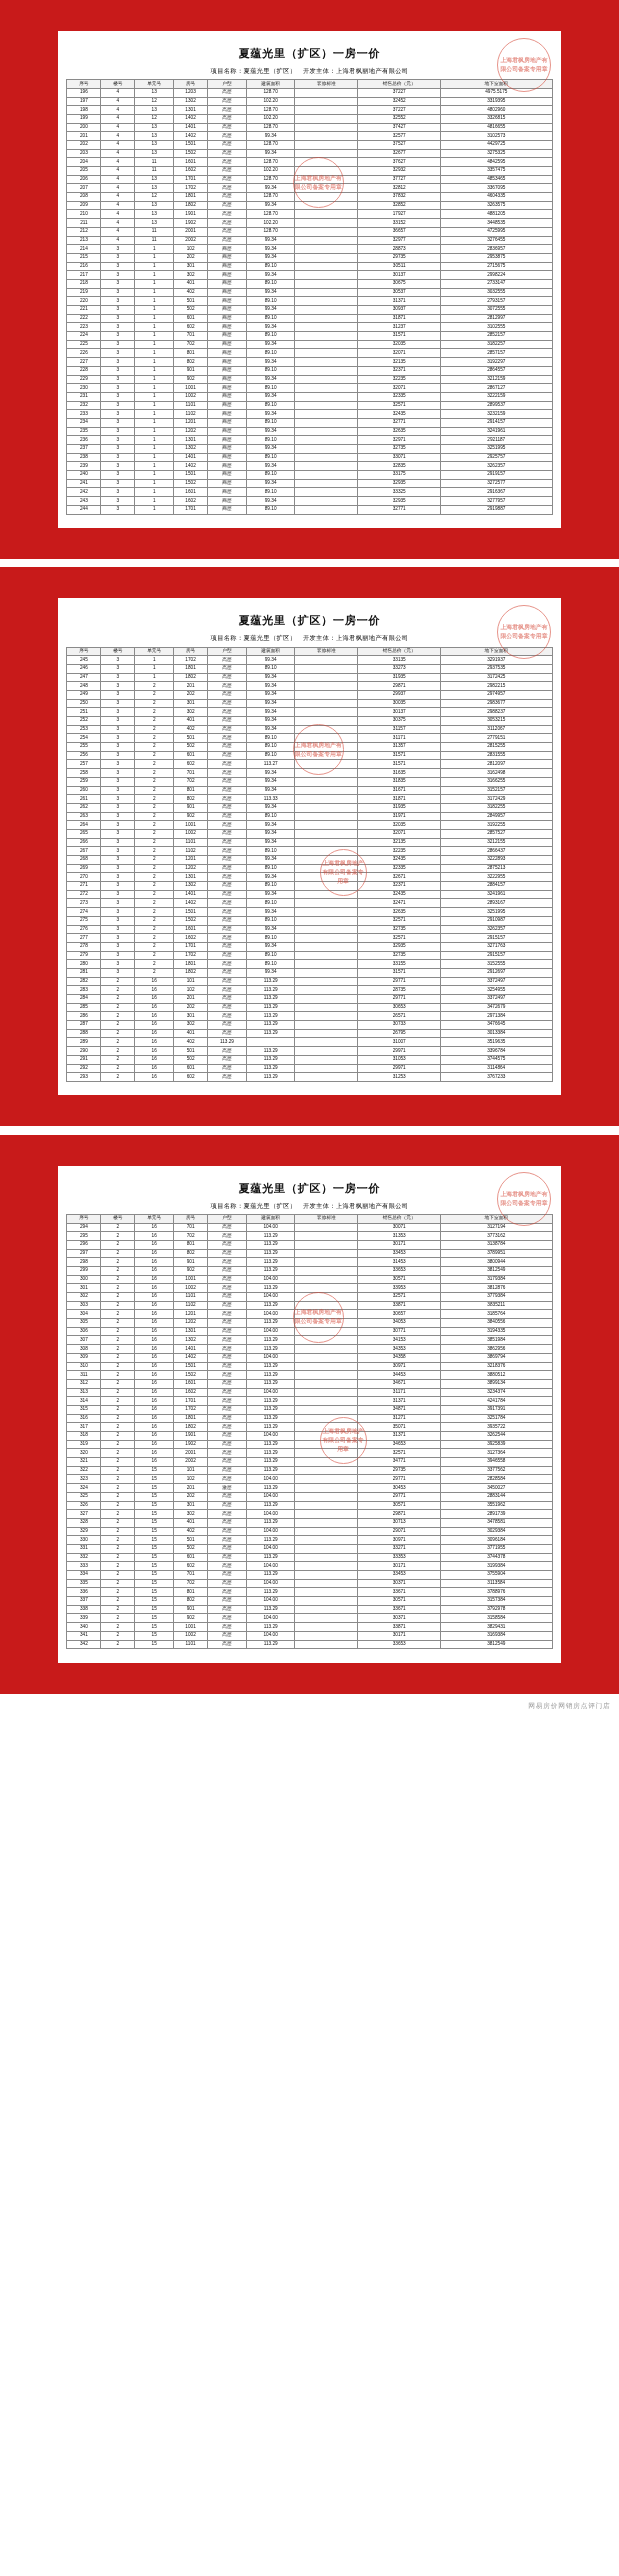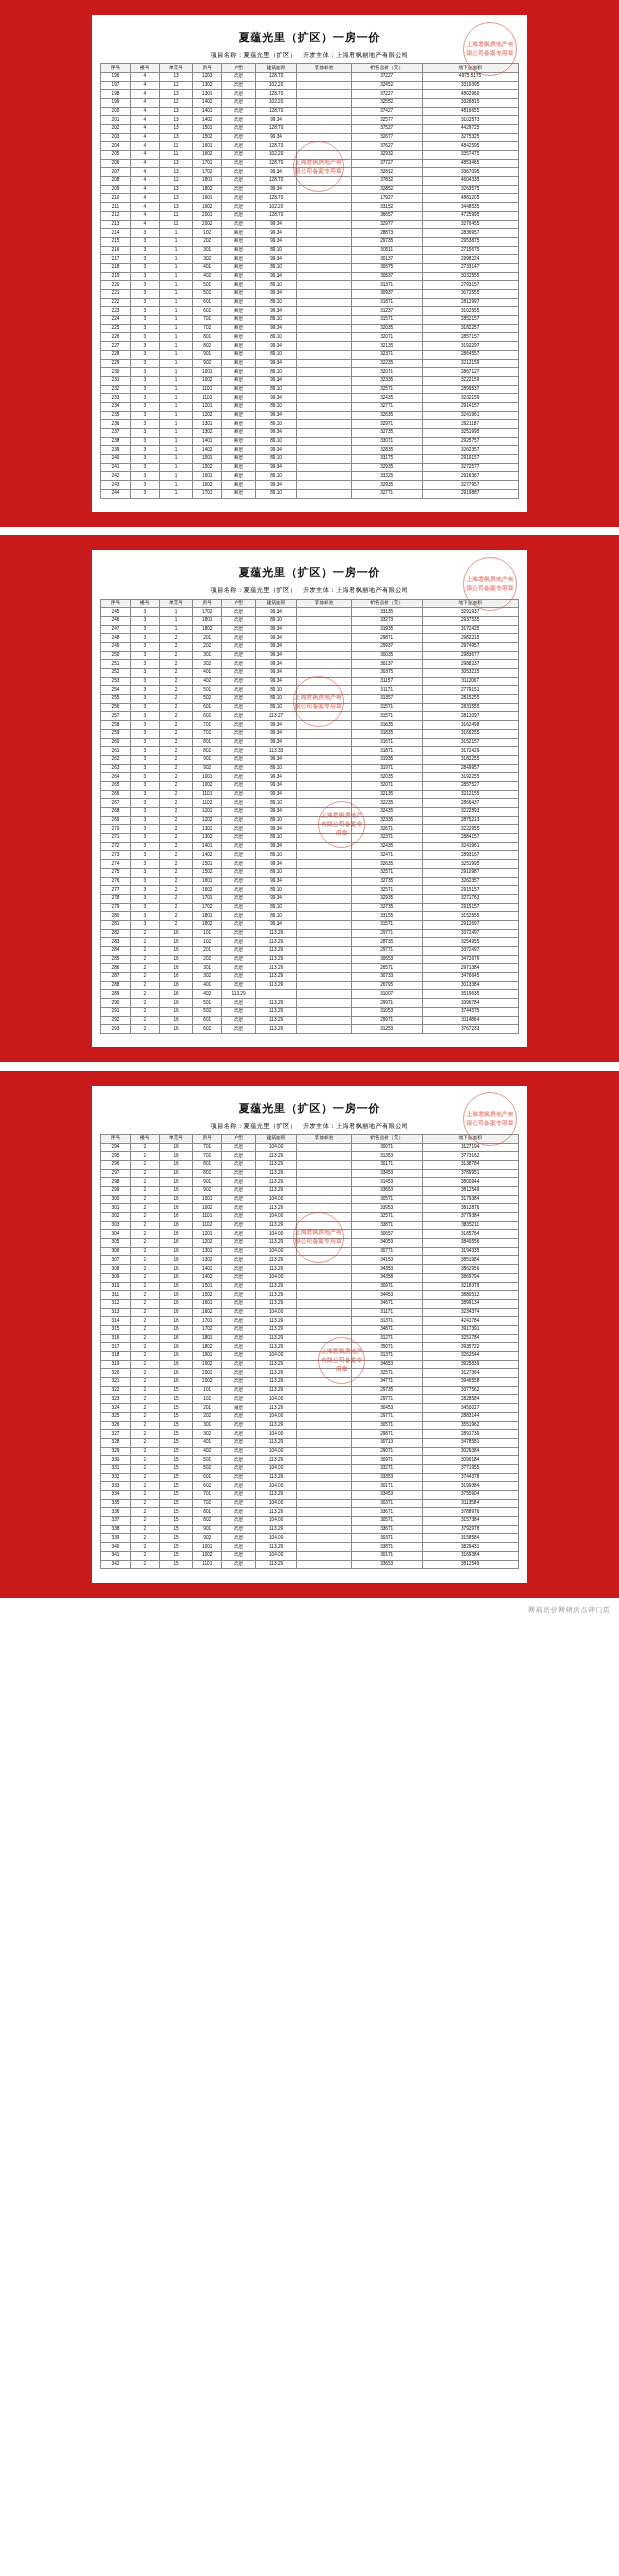--- a/index.html
+++ b/index.html
@@ -1,18 +1,18 @@
 <!DOCTYPE html>
 <html style="font-size:13.4px"><head>
 <meta charset="utf-8">
 <style>
   html,body{margin:0;padding:0;background:#ffffff;}
   body{width:619px;font-family:"Liberation Sans","DejaVu Sans",sans-serif;}
   .page{width:619px;background:#c81a1a;padding:15px 0;box-sizing:border-box;}
-  .sheet{width:435px;margin:0 auto;background:#ffffff;padding:11.7px 8.4px 13.4px 8.4px;box-sizing:border-box;position:relative;overflow:hidden;}
+  .sheet{width:503px;margin:16px auto;background:#ffffff;padding:11.7px 8.4px 13.4px 8.4px;box-sizing:border-box;position:relative;overflow:hidden;}
   .doc-title{text-align:center;font-size:11px;font-weight:bold;letter-spacing:0.8px;color:#111;margin:3.3px 0 5.9px 0;}
   .doc-sub{text-align:center;font-size:6.3px;color:#111;margin-bottom:3.3px;letter-spacing:0.3px;}
   table{border-collapse:collapse;width:100%;table-layout:fixed;}
   th,td{border:0.4px solid #8a8a8a;font-size:4.7px;line-height:1.05;text-align:center;color:#111;padding:0.5px 0;height:6.7px;overflow:hidden;white-space:nowrap;}
   th{background:#f2f2f2;font-weight:normal;font-size:4.7px;}
   col.c0{width:7%}col.c1{width:7%}col.c2{width:8%}col.c3{width:7%}col.c4{width:8%}
   col.c5{width:10%}col.c6{width:13%}col.c7{width:17%}col.c8{width:23%}
   .stamp{position:absolute;border:1.7px solid #d23b2a;border-radius:50%;color:#d23b2a;
     font-size:5.9px;display:flex;align-items:center;justify-content:center;text-align:center;
     opacity:.55;pointer-events:none;font-weight:bold;}

